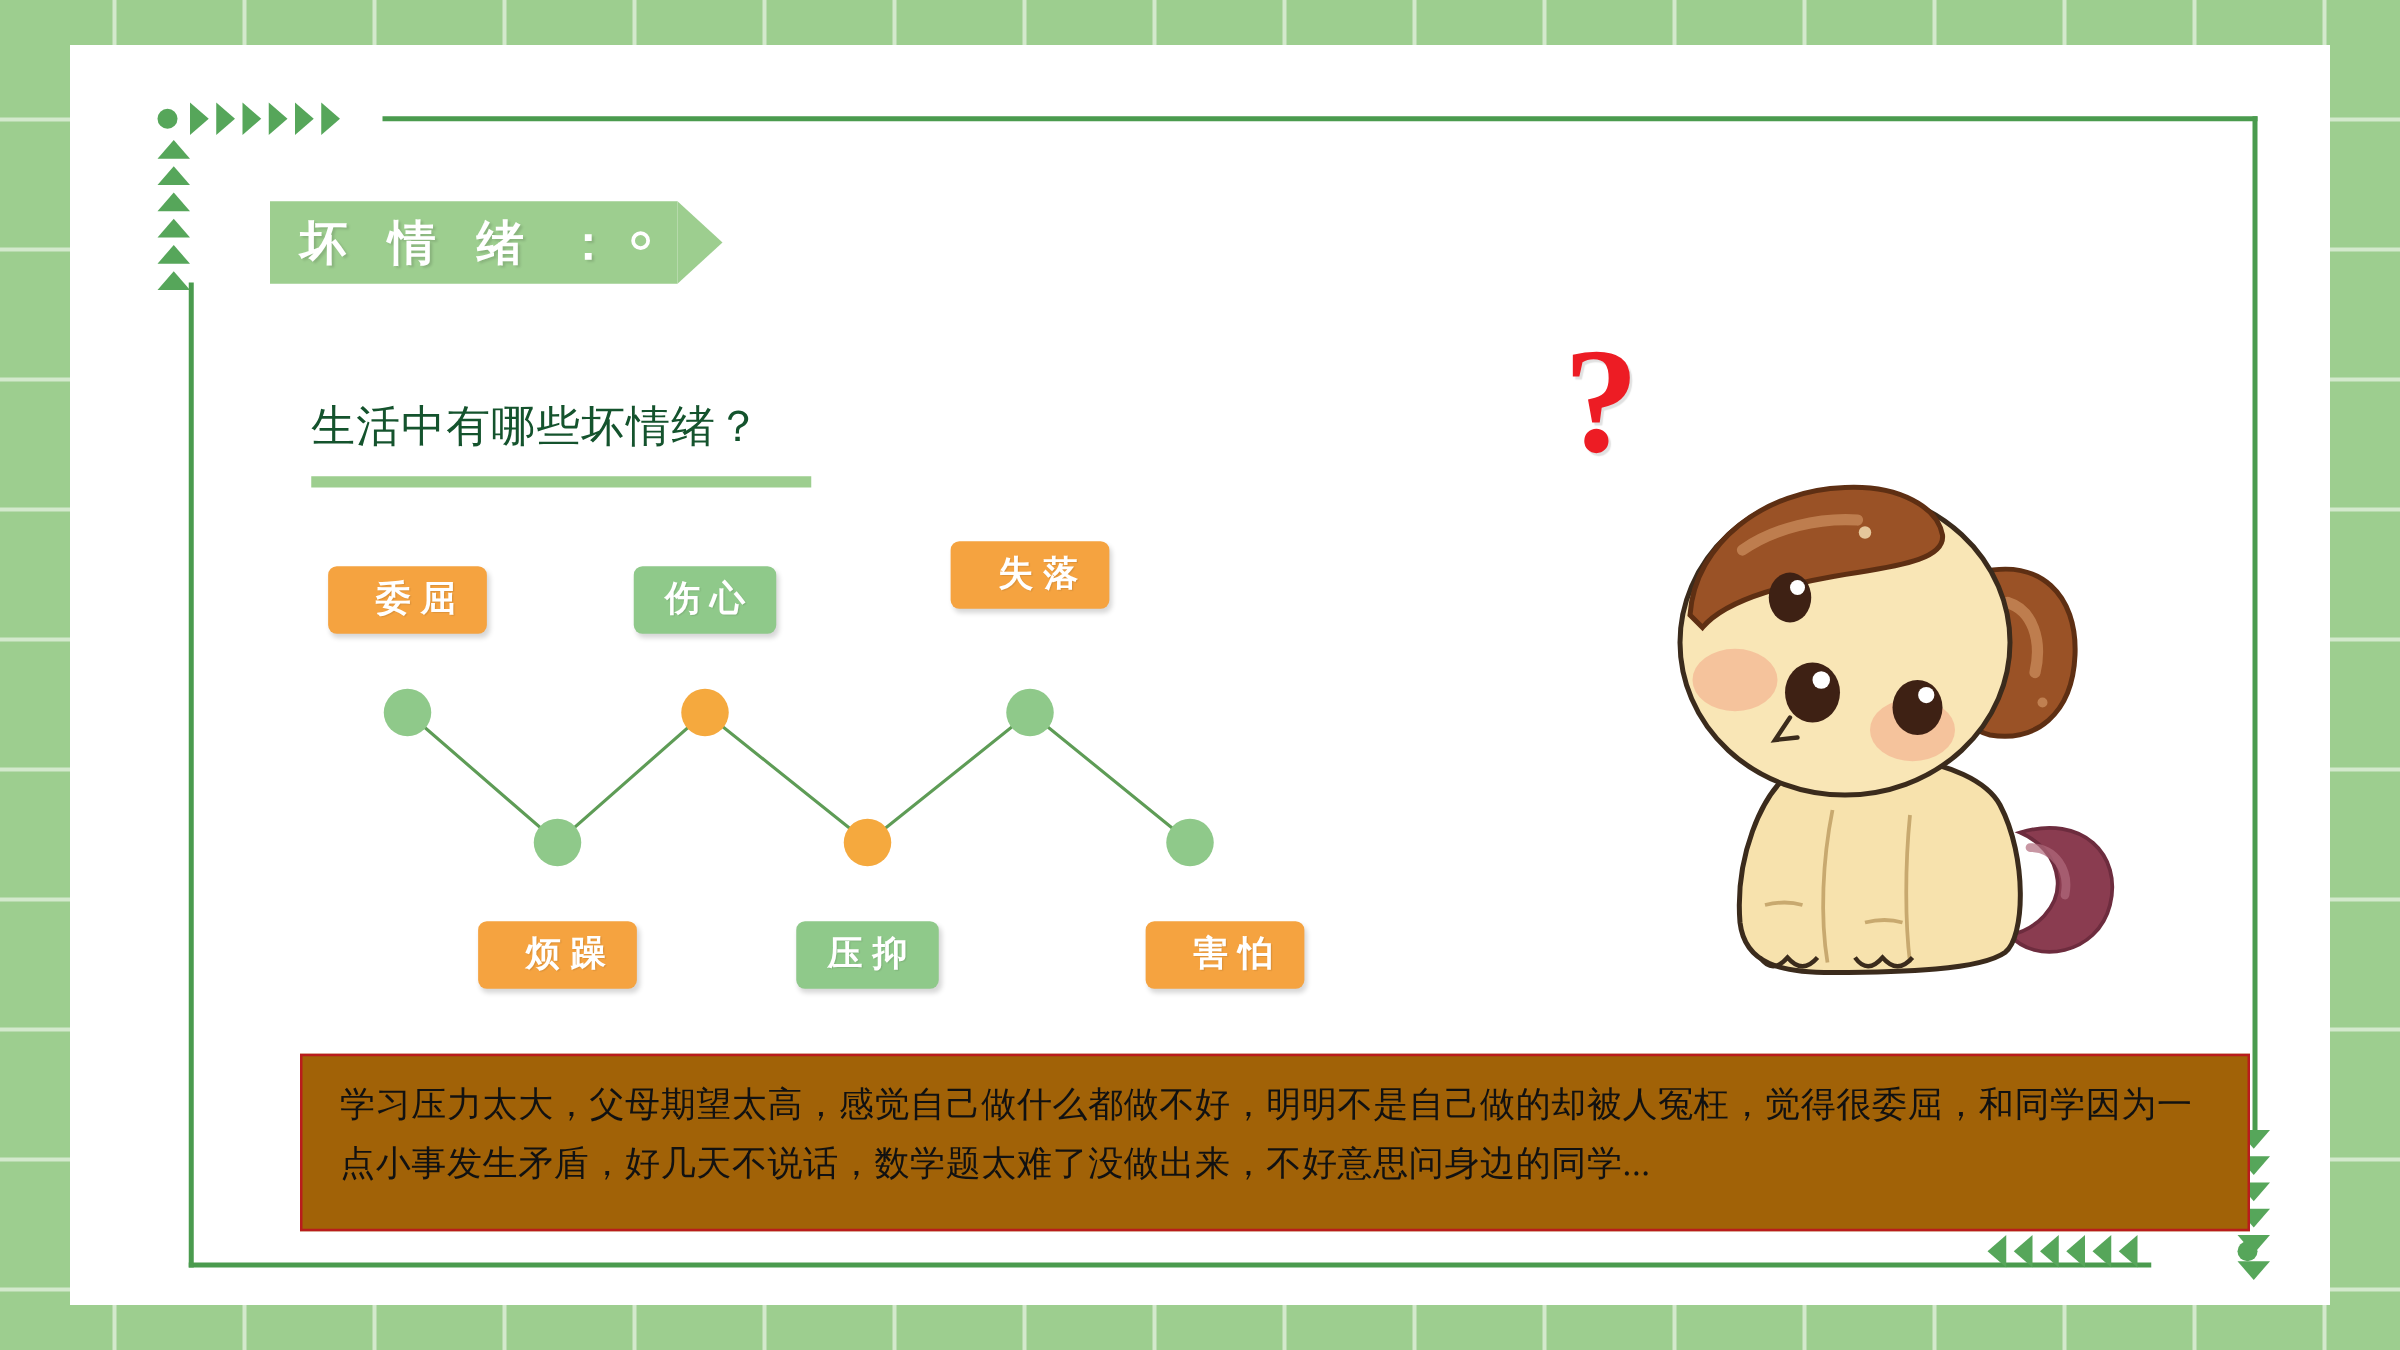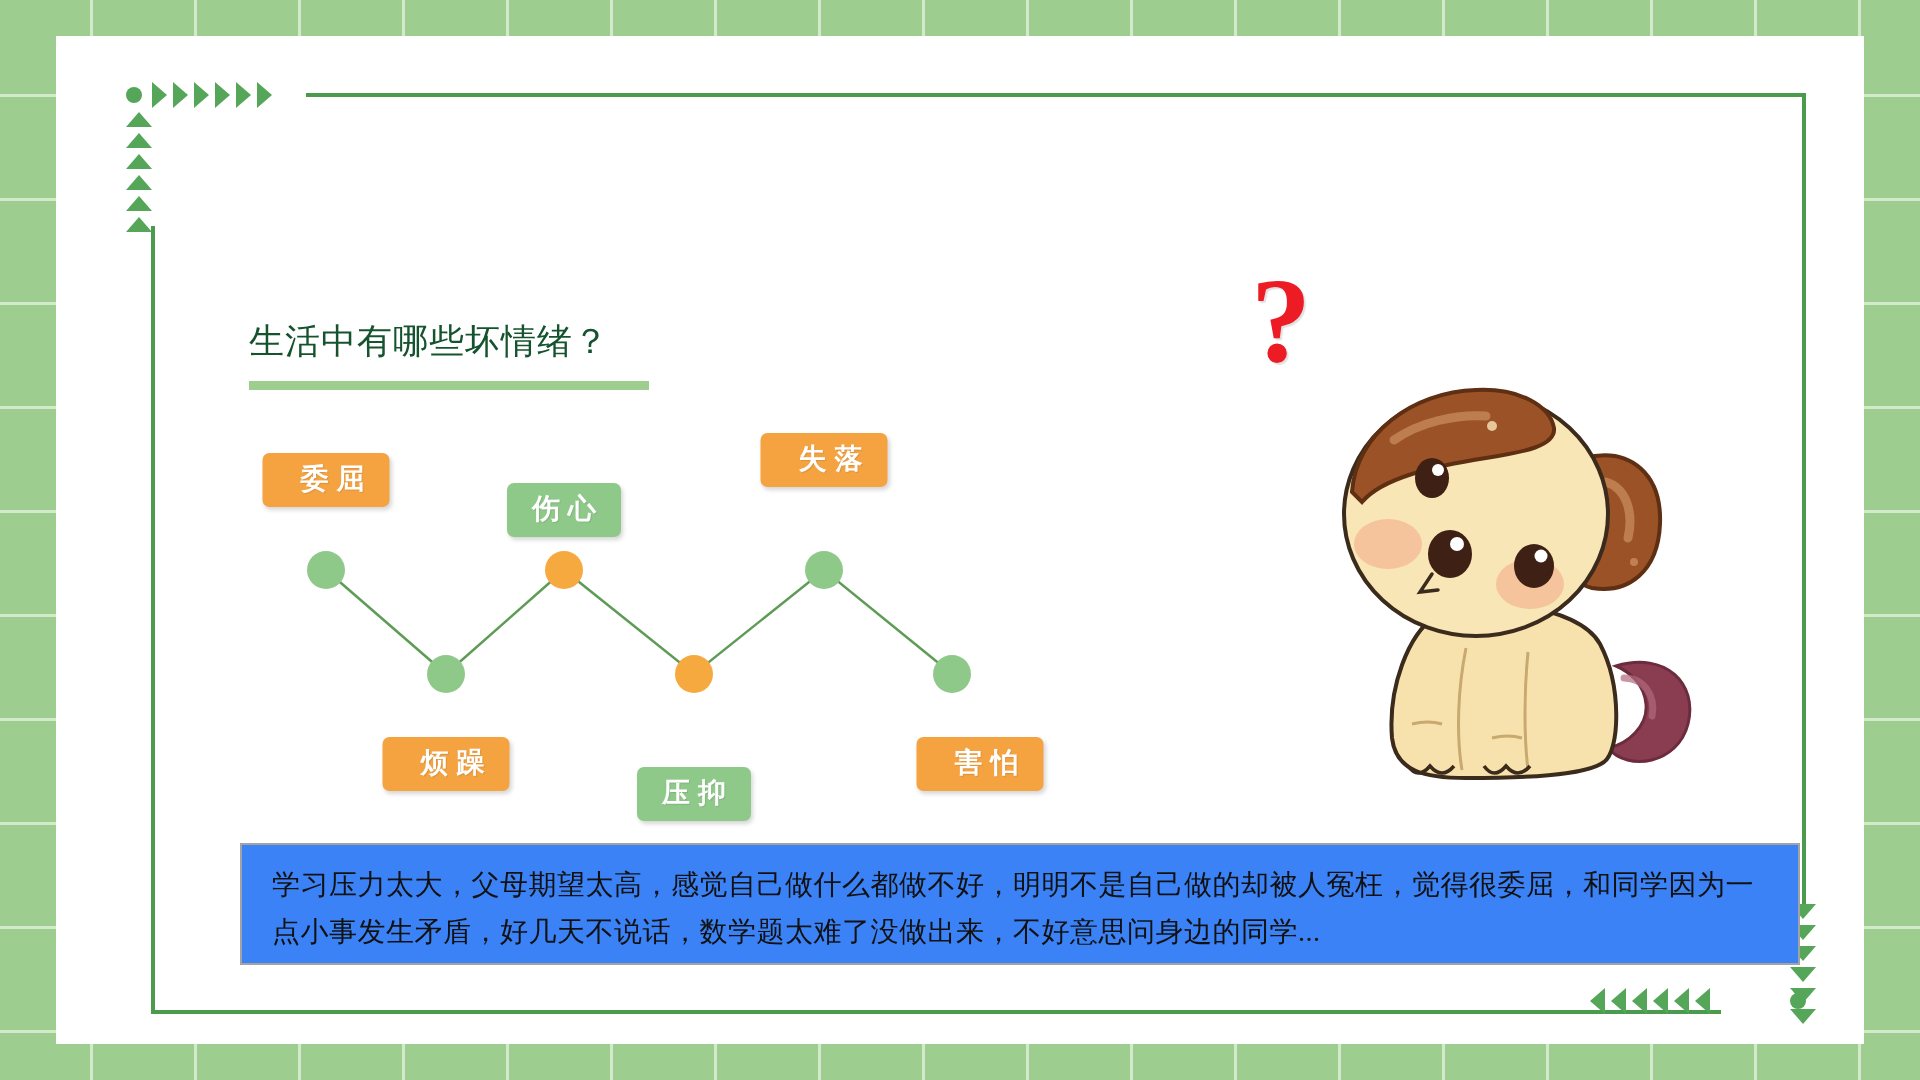--- a/index.html
+++ b/index.html
@@ -126,27 +126,27 @@
   .badge {
     position:absolute; transform:translate(-50%,-50%);
     padding:7px 17px 9px; border-radius:7px;
     color:#ffffff; font-size:28px; font-weight:bold;
     letter-spacing:8px; text-indent:8px;
     white-space:nowrap;
     box-shadow:2px 3px 4px rgba(0,0,0,0.16);
     text-shadow:1px 1px 1px rgba(0,0,0,0.10);
   }
   .badge-orange { background:#f5a340;padding-left:30px; }
-  .badge-green  { background:#8fc98a;margin-top:30px; }
+  .badge-green  { background:#8fc98a; }
 
   
   .textbox {
     position:absolute; left:184px; top:807px;
-    width:1560px; height:122px;
-    border:2px solid #a3a3a3; background:#3b82f6;
+    width:1560px; height:142px;
+    border:2px solid #b91c1c; background:#a16207;
     padding:16px 26px 0 30px;
   }
   .textbox p {
     font-family:"Liberation Serif", serif;
     font-size:28px; line-height:47px; color:#111111;
     letter-spacing:0.5px;
   }
 
   
   .qmark {
@@ -199,20 +199,24 @@
     </div>
   <div class="chev-col br-col" id="brCol">
       <span class="chev chev-down"></span>
       <span class="chev chev-down"></span>
       <span class="chev chev-down"></span>
       <span class="chev chev-down"></span>
       <span class="chev chev-down"></span>
       <span class="chev chev-down"></span>
     </div>
 
+  <div class="title-banner">
+    <span class="title-text">坏 情 绪 ：</span>
+    <span class="title-ring"></span>
+  </div>
 
   <div class="subtitle">生活中有哪些坏情绪？</div>
   <div class="subtitle-rule"></div>
 
   <div class="diagram" id="diagram">
     <svg id="zigzag" width="1100" height="760">
         <polyline points="270,534 390,638 508,534 638,638 768,534 896,638" fill="none" stroke="#5e9c56" stroke-width="2.5"></polyline>
       </svg>
   <div class="node node-green" style="left: 270px; top: 534px;"></div>
       <div class="badge badge-orange" style="left: 270px; top: 444px;">委屈</div>

